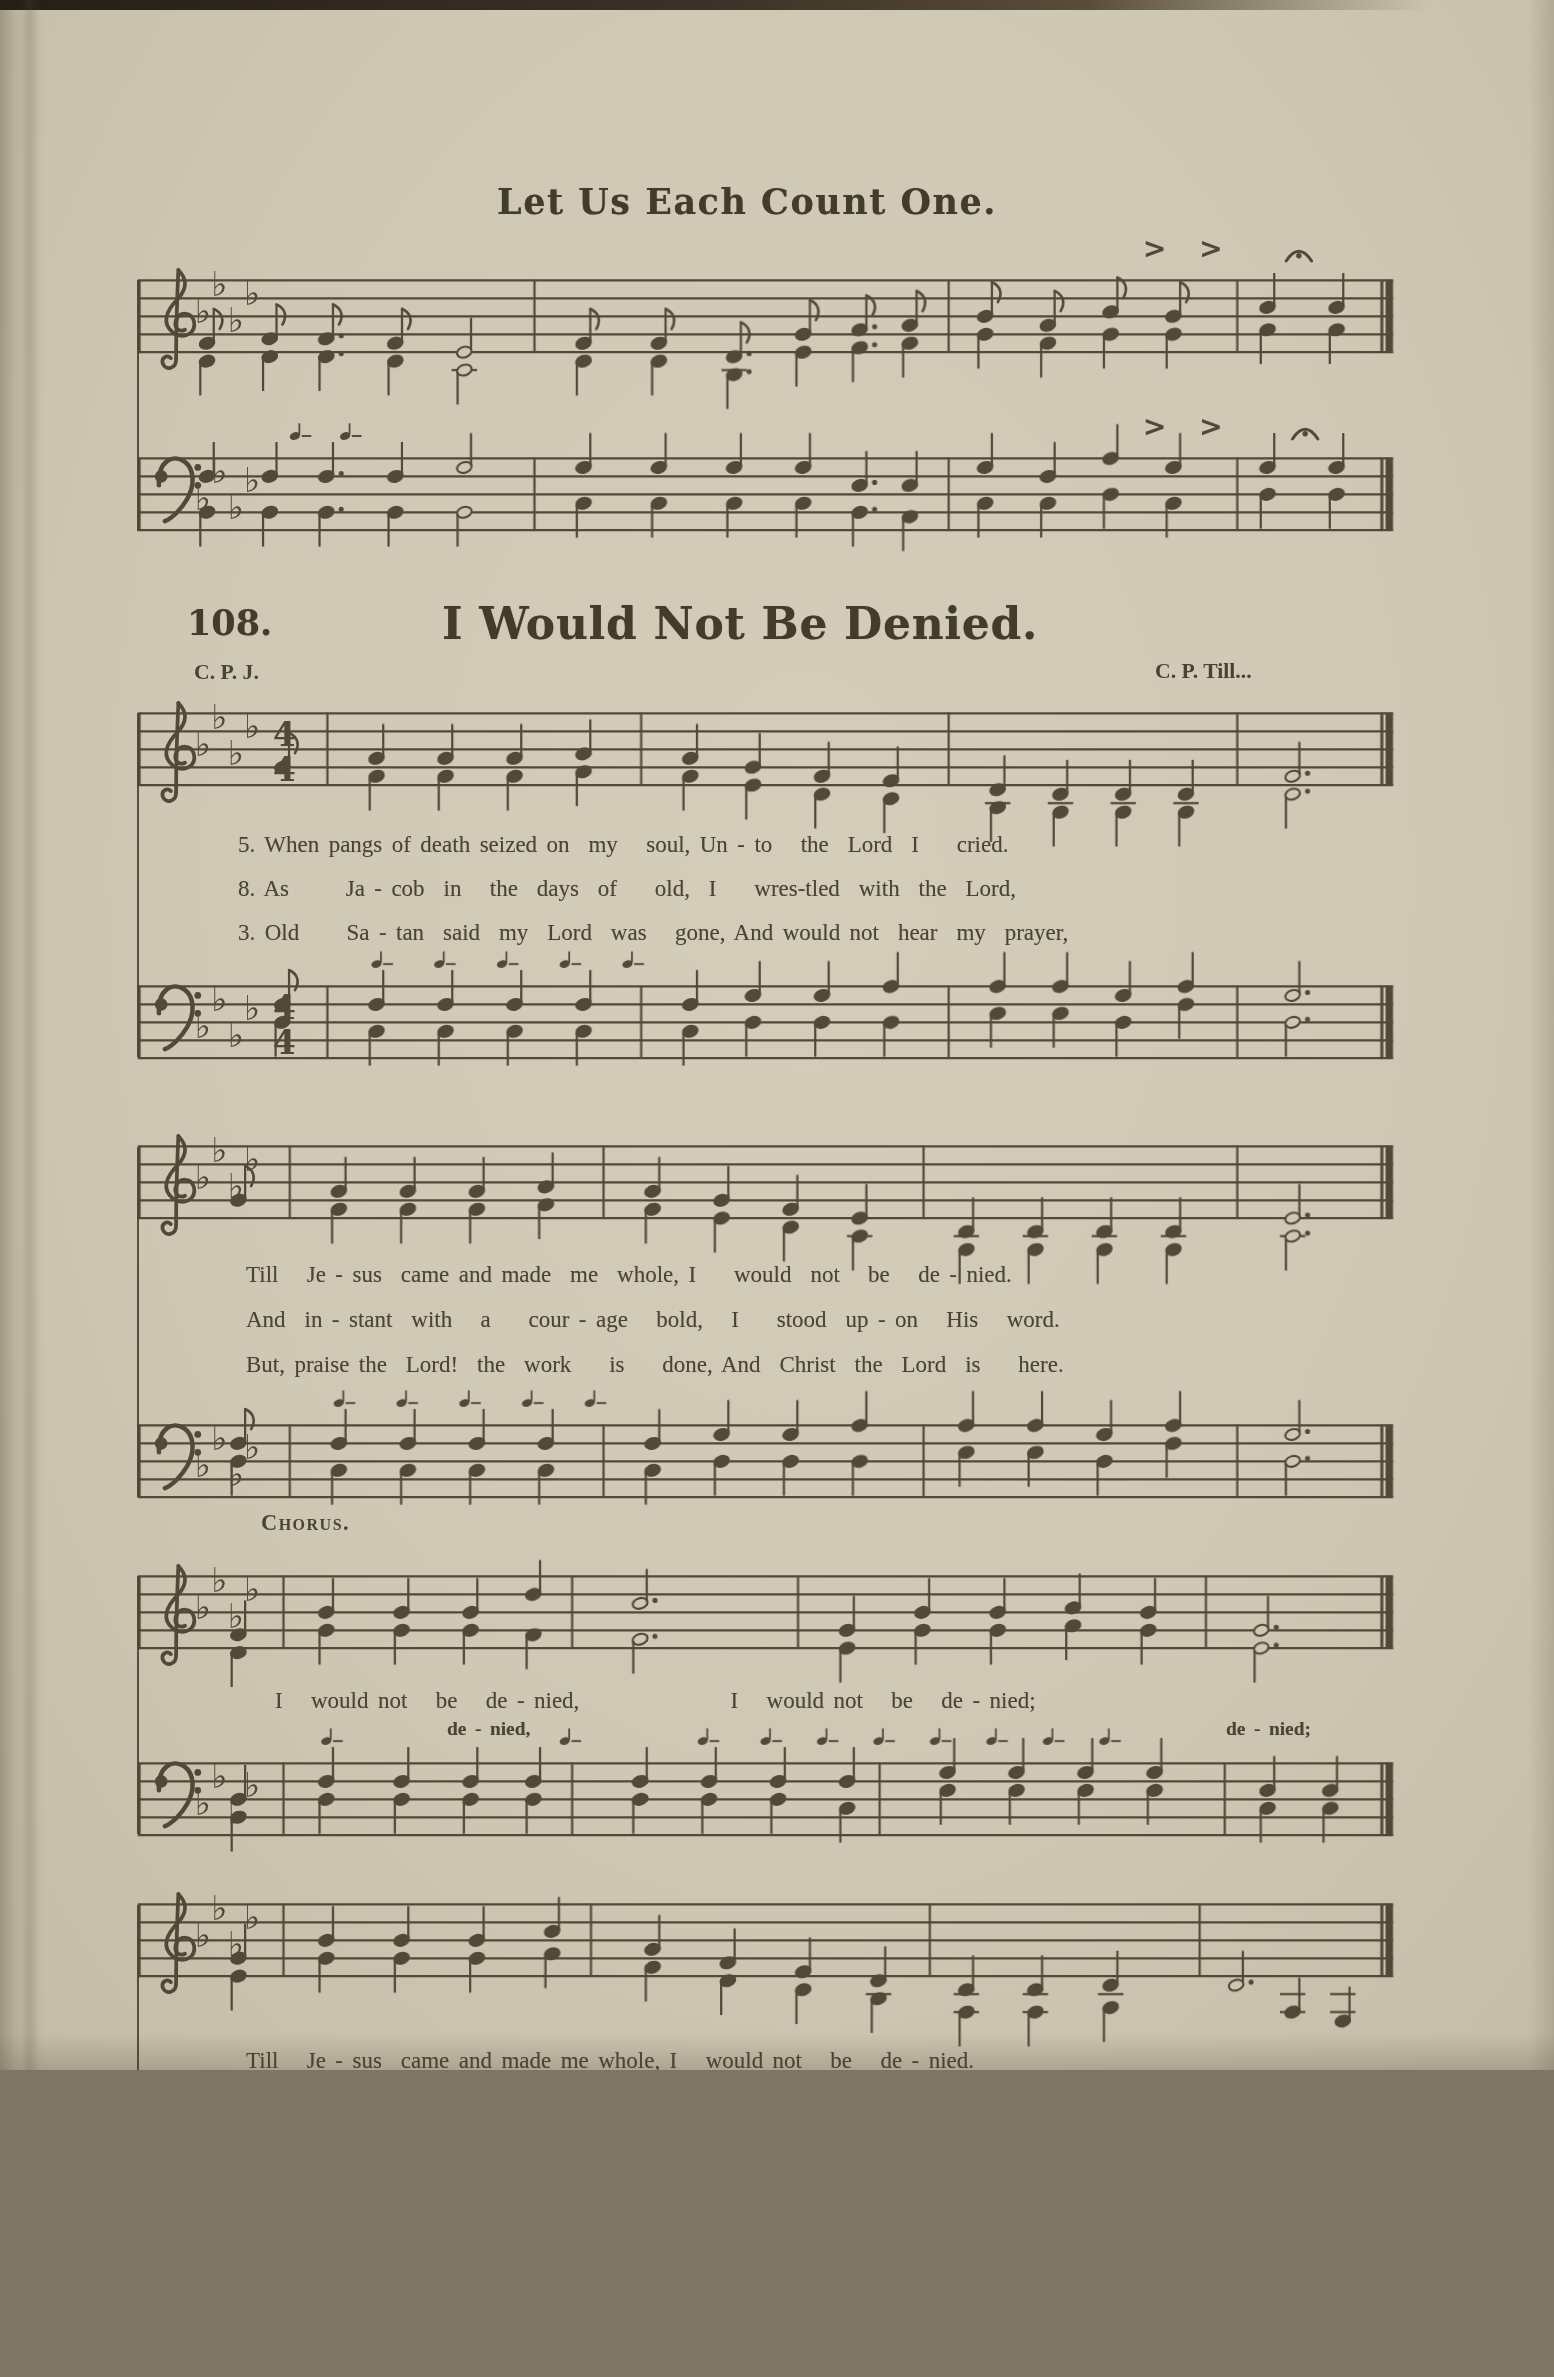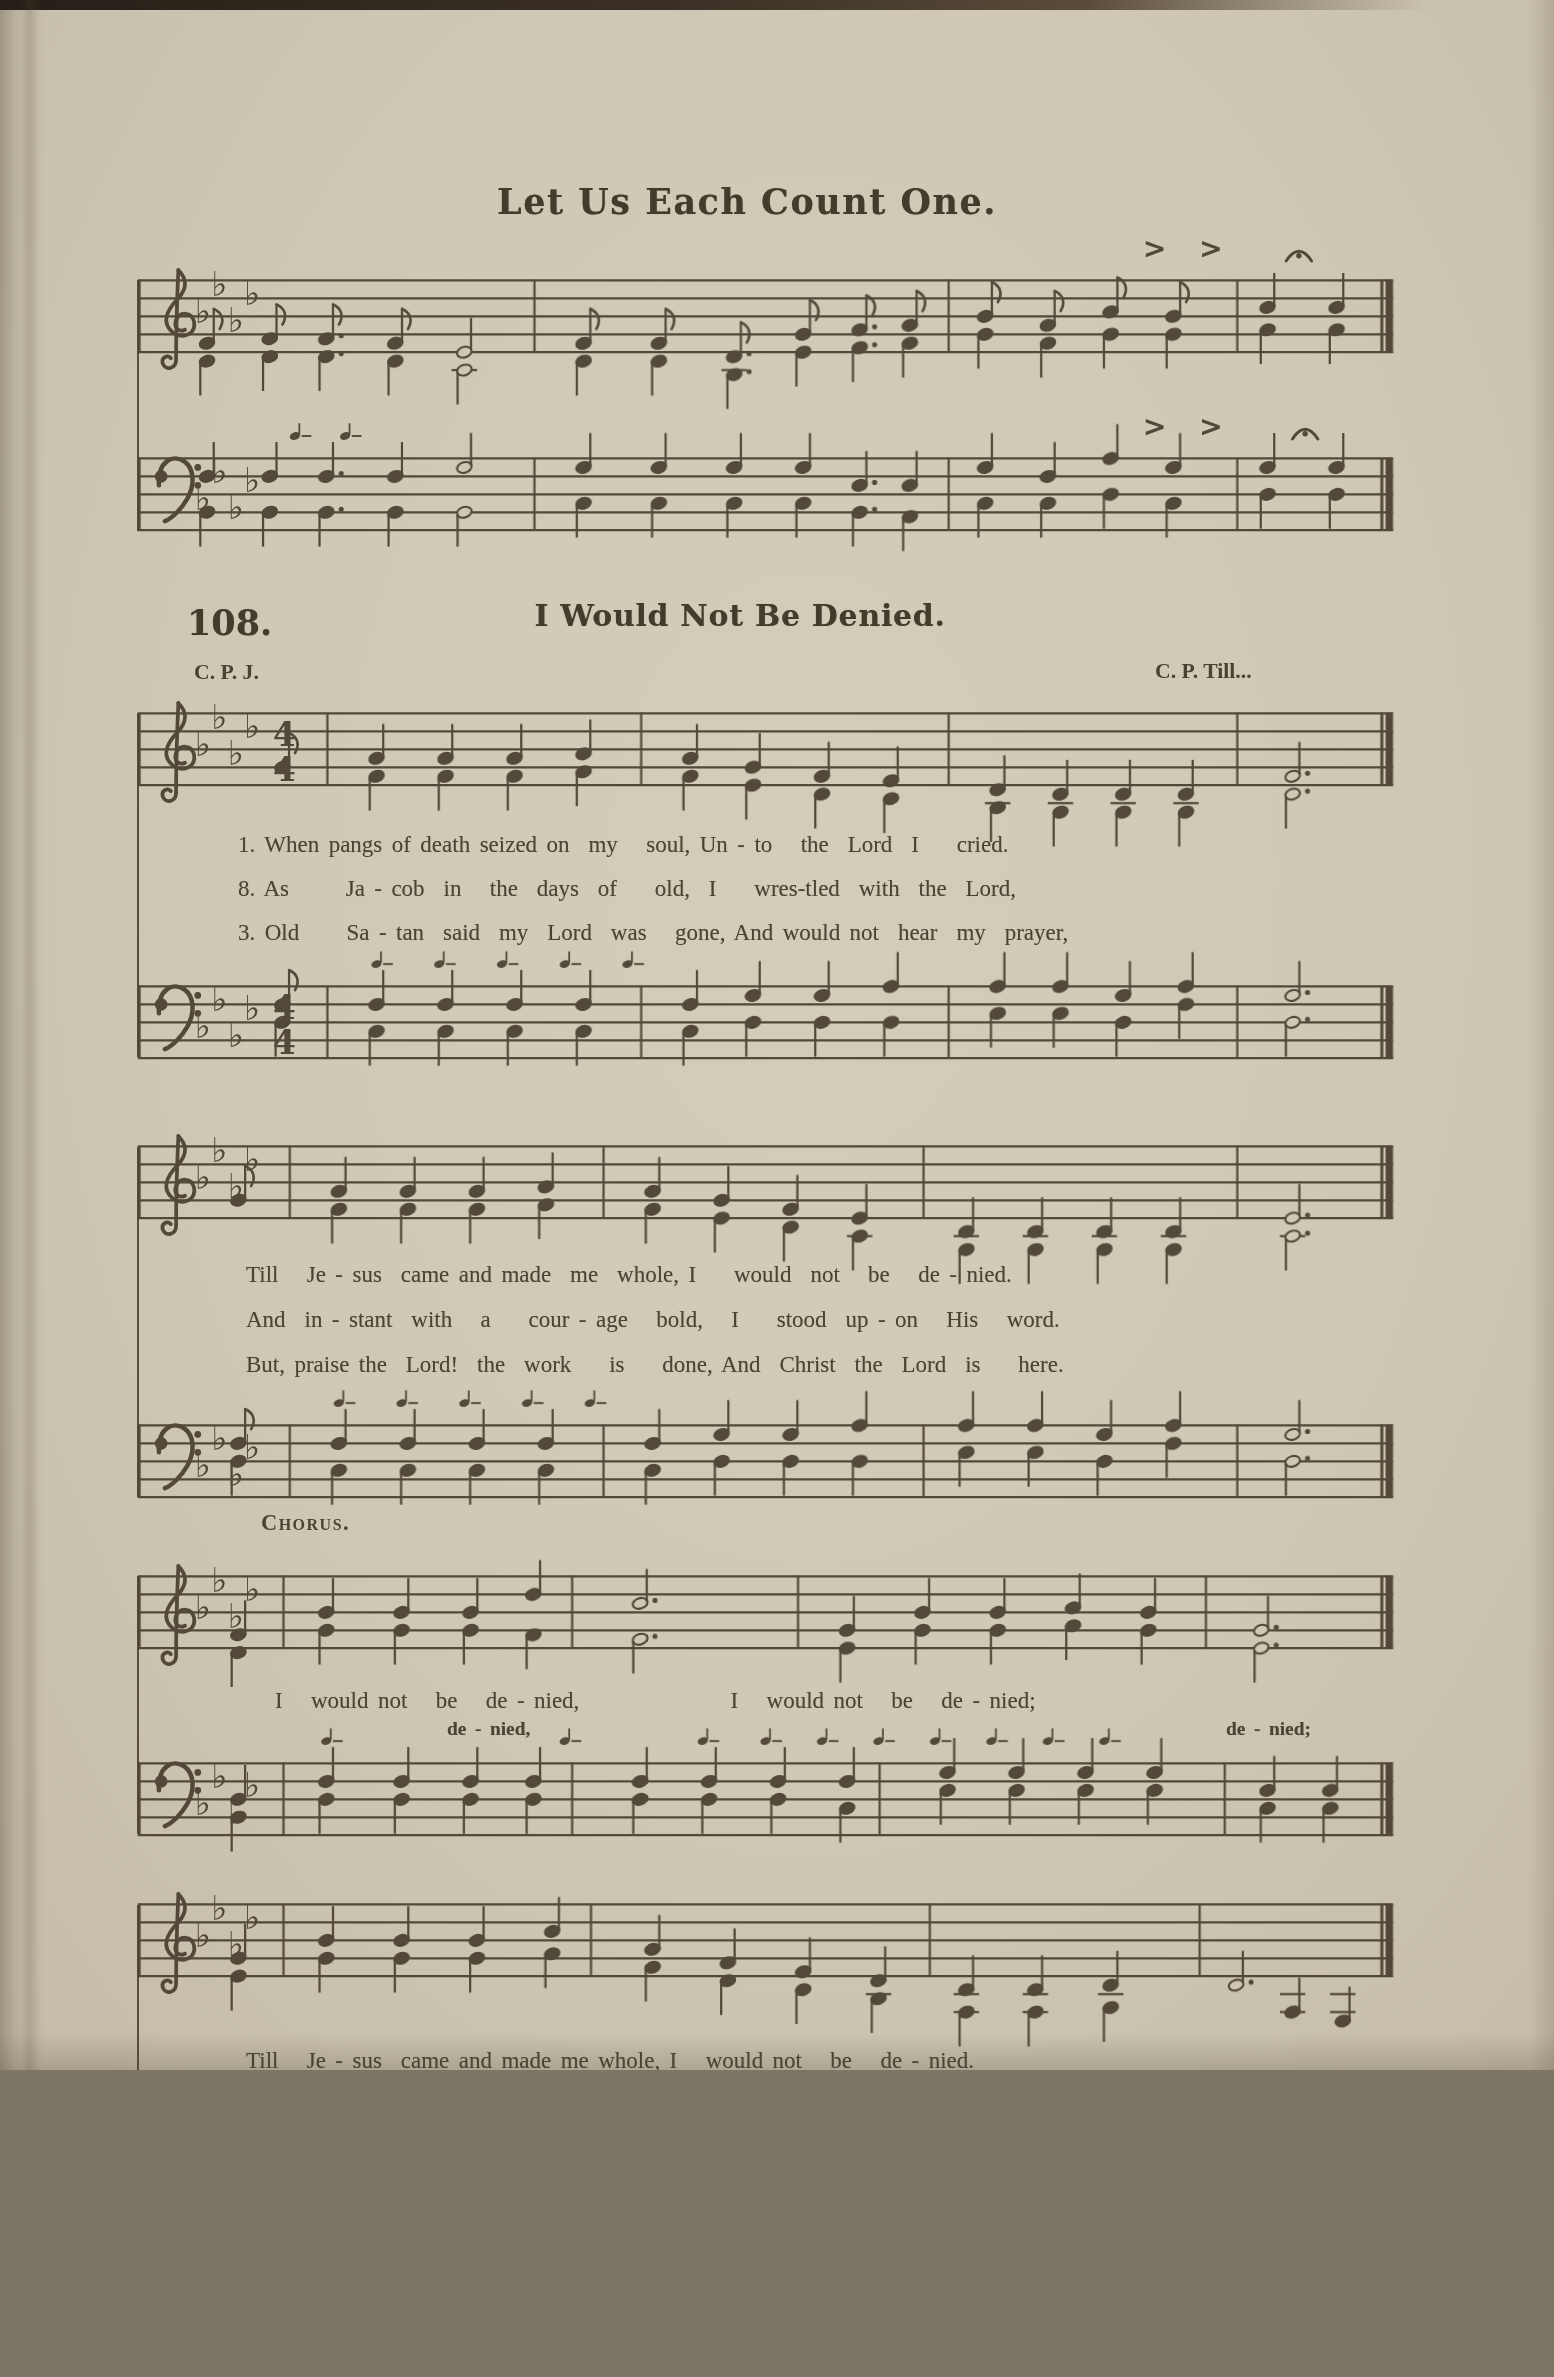--- a/index.html
+++ b/index.html
@@ -18,21 +18,21 @@
     background:linear-gradient(90deg,#251f17 0%,#3c3126 45%,#5a4c3a 70%,rgba(90,76,58,0) 92%);
   }
   .gutter{
     position:absolute;left:21px;top:0;width:19.4px;height:100%;
     background:linear-gradient(90deg, rgba(90,80,62,0) 0%, rgba(90,80,62,.18) 45%, rgba(90,80,62,0) 100%);
   }
   .t{position:absolute;font-family:"DejaVu Serif",serif;font-weight:700;color:#433b2c;
      text-shadow:0 0 0.7px rgba(67,59,44,.45);}
   .prev-title{left:224px;top:181px;width:1046px;text-align:center;font-size:35px;letter-spacing:1.5px;}
   .num{left:187px;top:602px;font-size:35px;}
-  .title108{left:329px;top:598px;width:822px;text-align:center;font-size:30px;letter-spacing:0.7px;}
+  .title108{left:329px;top:598px;width:822px;text-align:center;font-size:44px;letter-spacing:0.7px;}
   .attr{position:absolute;font-family:"Liberation Serif",serif;font-weight:700;font-size:21.7px;color:#4a4334;margin-left:6px;}
   .attr-l{left:188px;top:660px;}
   .attr-r{left:1149px;top:659px;}
   .lyr{position:absolute;font-size:23px;white-space:pre;word-spacing:3.7px;color:#4b4435;
        text-shadow:0 0 0.7px rgba(75,68,53,.35);}
   .small-lyr{font-size:19.4px;font-weight:600;}
   .chorus-label{position:absolute;left:261px;top:1510px;font-size:22.4px;font-variant:small-caps;
        font-weight:600;letter-spacing:1.5px;color:#4b4435;}
   .staff{position:absolute;left:138px;width:1255px;height:223px;pointer-events:none;}
   .staff svg{overflow:visible;display:block;}
@@ -374,21 +374,21 @@
           <ellipse cx="1545.6000000000001" cy="170" rx="10" ry="7" transform="rotate(-18 1545.6000000000001 170)" fill="#cfc8b4" stroke="#4a4132" stroke-width="2.8"></ellipse>
           <circle cx="1565.6000000000001" cy="166" r="3.4" fill="#4a4132"></circle>
           <ellipse cx="1545.6000000000001" cy="194" rx="10" ry="7" transform="rotate(-18 1545.6000000000001 194)" fill="#cfc8b4" stroke="#4a4132" stroke-width="2.8"></ellipse>
           <circle cx="1565.6000000000001" cy="190" r="3.4" fill="#4a4132"></circle>
           <line x1="1554.6000000000001" y1="167" x2="1554.6000000000001" y2="124" stroke="#4a4132" stroke-width="3"></line>
           <line x1="1536.6000000000001" y1="197" x2="1536.6000000000001" y2="240" stroke="#4a4132" stroke-width="3"></line>
         </g>
       </svg>
     </div>
 
-  <div class="lyr" style="left:238px;top:832px">1. When pangs of death seized on  my   soul, Un - to   the  Lord  I    cried.</div>
+  <div class="lyr" style="left:238px;top:832px">5. When pangs of death seized on  my   soul, Un - to   the  Lord  I    cried.</div>
   <div class="lyr" style="left:238px;top:876px">8. As      Ja - cob  in   the  days  of    old,  I    wres-tled  with  the  Lord,</div>
   <div class="lyr" style="left:238px;top:920px">3. Old     Sa - tan  said  my  Lord  was   gone, And would not  hear  my  prayer,</div>
 
   <div class="staff" style="top:922px">
       <svg viewBox="0 0 1680 298" width="100%" height="223">
         <g opacity="0.94">
           <line x1="0" y1="86" x2="1680" y2="86" stroke="#4a4132" stroke-width="3"></line>
           <line x1="0" y1="110" x2="1680" y2="110" stroke="#4a4132" stroke-width="3"></line>
           <line x1="0" y1="134" x2="1680" y2="134" stroke="#4a4132" stroke-width="3"></line>
           <line x1="0" y1="158" x2="1680" y2="158" stroke="#4a4132" stroke-width="3"></line>

